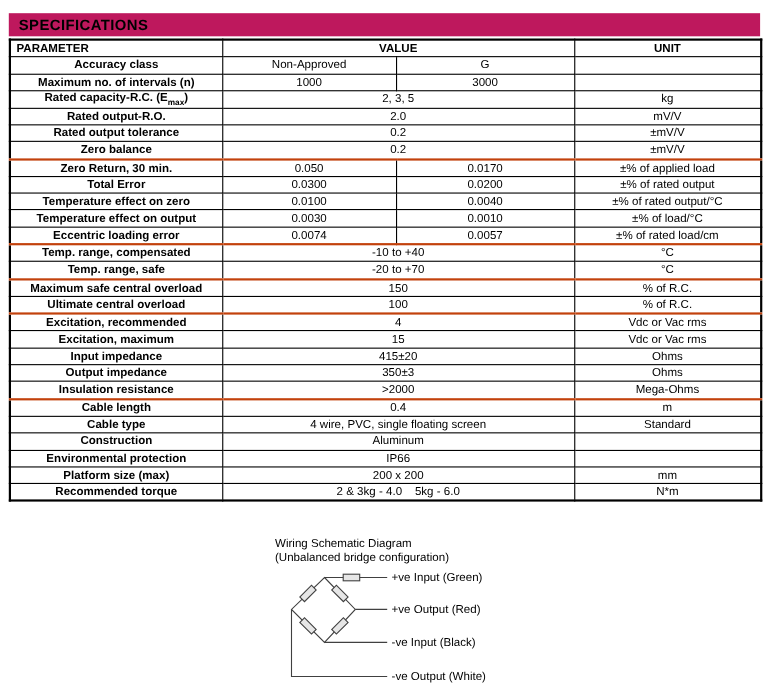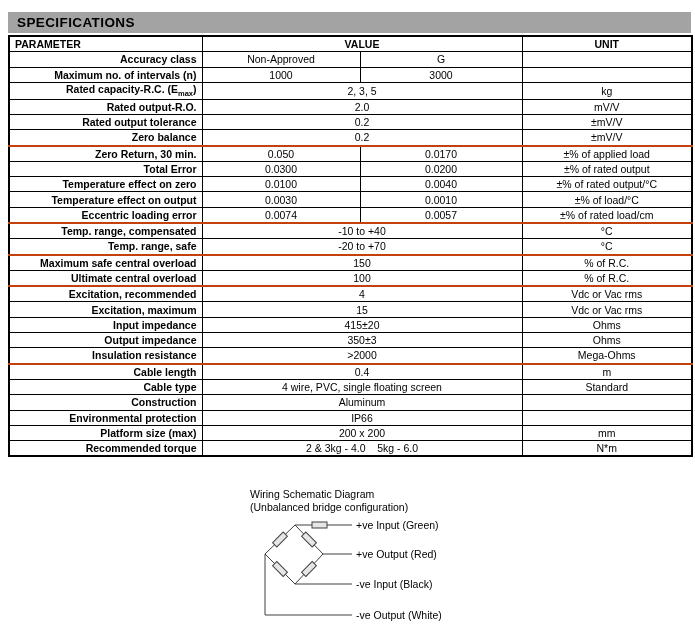--- a/index.html
+++ b/index.html
@@ -5,21 +5,21 @@
   html, body { margin:0; padding:0; }
   body {
     width:695px; height:629px;
     background:#ffffff;
     font-family:"Liberation Sans", sans-serif;
     position:relative;
     color:#000;
   }
   .header-band {
     position:absolute; left:8px; top:12px; width:683px; height:21px;
-    background:#a3a3a3;
+    background:#be185d;
     display:flex; align-items:center;
     box-sizing:border-box; padding-left:9px;
   }
   .header-band .title {
     font-weight:bold; font-size:13.5px; letter-spacing:0.4px; color:#000;
   }
   table.spec {
     position:absolute; left:8px; top:35px; width:683px;
     border-collapse:collapse; table-layout:fixed;
     border:2px solid #000;
@@ -28,21 +28,21 @@
     border:1px solid #000;
     font-size:10.5px;
     padding:0 5px;
     height:14.3px;
     line-height:1.15;
     overflow:hidden; white-space:nowrap;
     vertical-align:middle;
   }
   table.spec th { font-weight:bold; text-align:center; }
   table.spec th.param-h { text-align:left; }
-  td.param { font-weight:bold; text-align:right;margin-left:48px; }
+  td.param { font-weight:bold; text-align:center;margin-left:48px; }
   td.val { text-align:center; font-weight:normal; }
   td.unit { text-align:center; font-weight:normal; }
   tr.group-sep td { border-top:2px solid #c2410c; }
   td.param sub { font-size:7.5px; }
   .diagram-title {
     position:absolute; left:250px; top:488px;
     font-size:10.5px; line-height:13px; color:#000;
   }
   .schematic-svg { position:absolute; left:240px; top:510px; }
   .schematic-svg text { font-family:"Liberation Sans", sans-serif; font-size:10.5px; fill:#000; }

